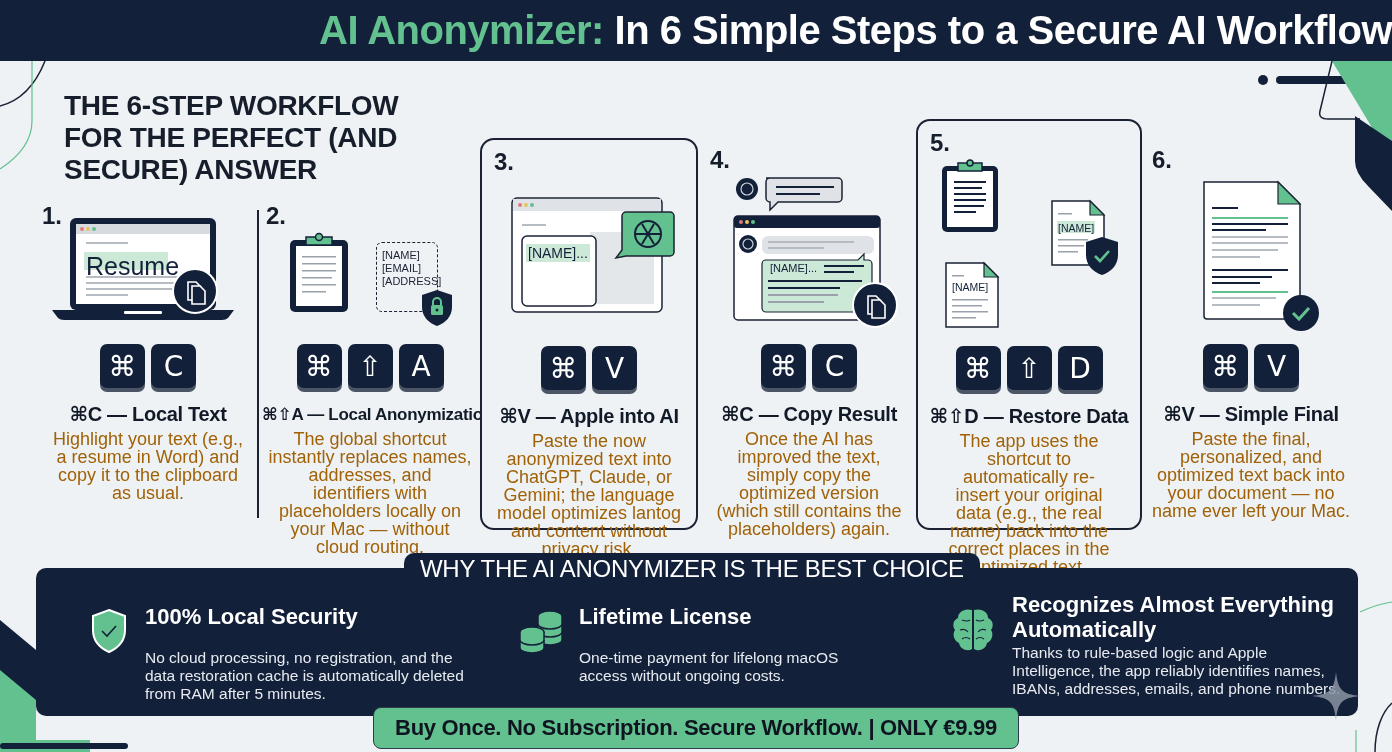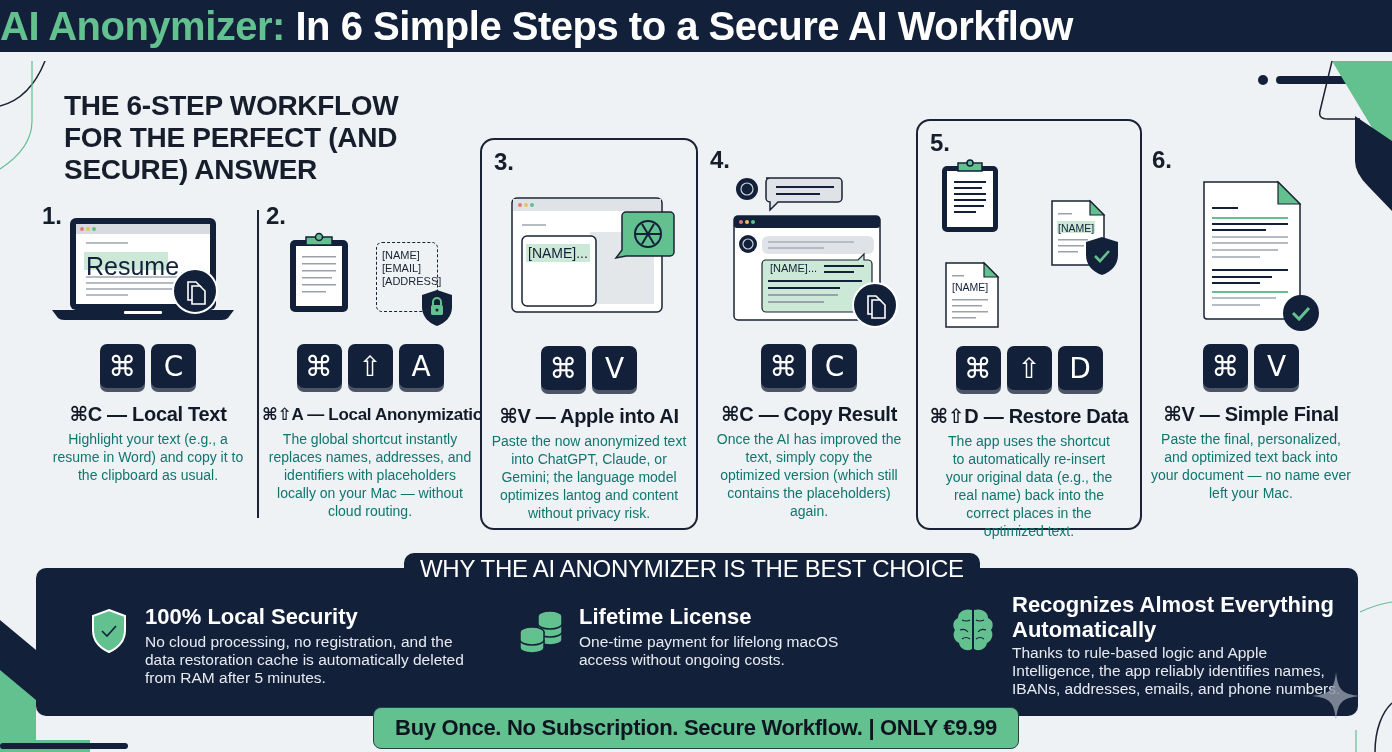--- a/index.html
+++ b/index.html
@@ -1,36 +1,36 @@
 <!DOCTYPE html>
 <html><head>
 <meta charset="utf-8">
 <style>
   *{box-sizing:border-box;margin:0;padding:0}
   html,body{width:1392px;height:752px;overflow:hidden}
   body{background:#eef2f5;font-family:"Liberation Sans","DejaVu Sans",sans-serif;color:#111a2b;position:relative}
-  .header{position:absolute;left:0;top:0;width:1392px;height:52px;background:#13203a;display:flex;align-items:center;justify-content:flex-start}
+  .header{position:absolute;left:0;top:0;width:1392px;height:61px;background:#13203a;display:flex;align-items:center;justify-content:flex-end}
   .header h1{font-size:40px;font-weight:700;letter-spacing:-0.5px;color:#fff;white-space:nowrap}
   .header .accent{color:#63c08f}
   .deco{position:absolute}
   .section-title{position:absolute;left:64px;top:90px;font-size:28px;line-height:32px;font-weight:700;color:#161d2b;width:360px;letter-spacing:-0.3px}
   .step{position:absolute;top:140px;text-align:center}
   .step .num{position:absolute;left:12px;font-size:24px;font-weight:700;color:#161d2b}
   .step.boxed{border:2px solid #1a2233;border-radius:14px;background:#eef2f5}
   .keys{position:absolute;left:0;right:0;display:flex;justify-content:center;gap:6px}
   .key{width:45px;height:44px;background:#13203a;border-radius:7px;box-shadow:0 4px 0 #4b5566;color:#fff;font-size:28px;display:flex;align-items:center;justify-content:center;font-family:"DejaVu Sans",sans-serif}
   .step .title{position:absolute;left:0;right:0;font-size:20px;font-weight:700;color:#121a28;white-space:nowrap;letter-spacing:-0.3px}
   .step .title.small{font-size:17px}
-  .step .desc{position:absolute;left:0;right:0;font-size:14px;line-height:18px;color:#0f766e;padding:0 6px}
+  .step .desc{position:absolute;left:0;right:0;font-size:18px;line-height:18px;color:#a16207;padding:0 6px}
   .divider{position:absolute;left:257px;top:210px;width:2px;height:308px;background:#1a2233}
   .bottom-panel{position:absolute;left:36px;top:568px;width:1322px;height:148px;background:#13203a;border-radius:10px}
   .why-title{position:absolute;left:404px;top:553px;height:32px;padding:0 16px;background:#13203a;border-radius:10px 10px 0 0;color:#fff;font-size:24px;font-weight:400;display:flex;align-items:center;white-space:nowrap;letter-spacing:-0.3px}
   .feature{position:absolute;color:#fff}
   .feature .ftitle{font-size:22px;font-weight:700;line-height:25px}
-  .feature .fdesc{font-size:15.5px;line-height:18px;color:#e7ebf0;margin-top:4px}
+  .feature .fdesc{font-size:15.5px;line-height:18px;color:#e7ebf0;margin-top:20px}
   .cta{position:absolute;left:373px;top:707px;width:646px;height:42px;background:#63c08f;border-radius:8px;display:flex;align-items:center;justify-content:center;font-size:22px;font-weight:700;color:#0e1520;border:1px solid #2c3d4c;white-space:nowrap;letter-spacing:-0.3px}
 </style>
 </head>
 <body>
 
 <div class="header">
   <h1><span class="accent">AI Anonymizer:</span><span> In 6 Simple Steps to a Secure AI Workflow</span></h1>
 </div>
 
 <svg class="deco" style="left:0;top:61px" width="60" height="120" viewBox="0 0 60 120">

